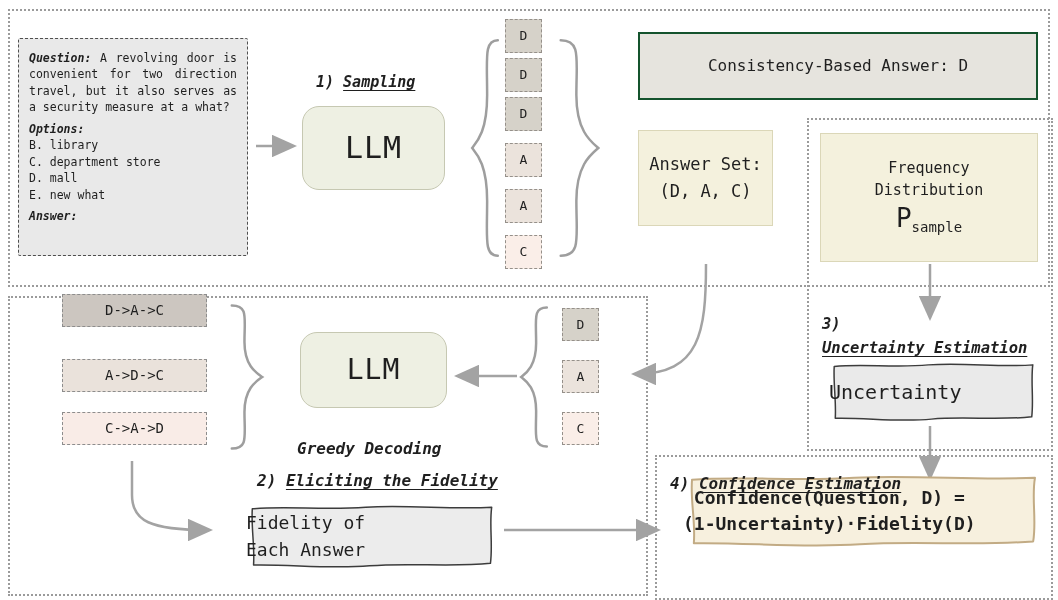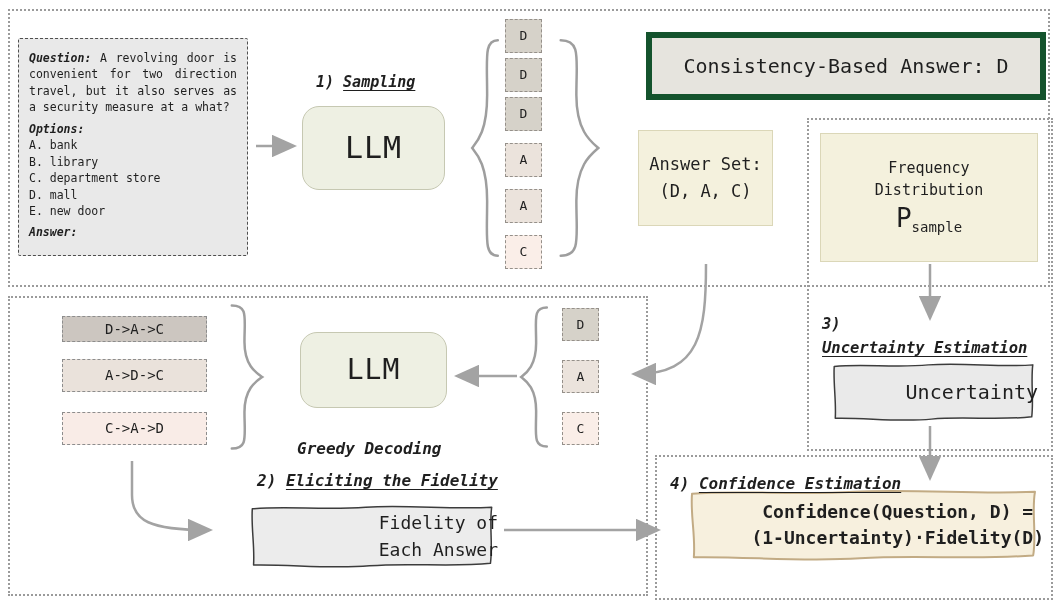--- a/index.html
+++ b/index.html
@@ -19,32 +19,32 @@
   }
   .sample{border:1.4px dashed #95908a;font-size:13px;z-index:4;}
   .fill-d{background:var(--sample-d);}
   .fill-a{background:var(--sample-a);}
   .fill-c{background:var(--sample-c);}
   .seq{border:1.4px dashed #8d8d8d;font-size:14px;}
   .fill-seq1{background:var(--seq1);}
   .fill-seq2{background:var(--seq2);text-align:right;}
   .fill-seq3{background:var(--seq3);}
   .cream{background:var(--cream-fill);border:1.5px solid var(--cream-border);}
-  .consistency{background:var(--consistency-fill);border:6px solid #14532d;font-size:20px;margin-left:8px;}
+  .consistency{background:var(--consistency-fill);border:2px solid #14532d;font-size:16px;}
   .qbox{
     background:var(--question-fill);border:1.6px dashed #4f4f4f;border-radius:2px;
     padding:11px 10px;font-size:11.5px;line-height:1.43;text-align:left;
     justify-content:flex-start;align-items:stretch;
   }
   .qbox p{margin:0;}
   .qbox .qpar{text-align:justify;}
   .bi{font-weight:bold;font-style:italic;}
   .step-label{position:absolute;font-weight:bold;font-style:italic;z-index:6;white-space:nowrap;margin-top:16px;}
   .step-label .title{text-decoration:underline;text-underline-offset:3px;}
-  .wavy{position:absolute;z-index:5;display:flex;align-items:center;justify-content:flex-end;text-align:center;}
+  .wavy{position:absolute;z-index:5;display:flex;align-items:center;justify-content:flex-start;text-align:center;}
   .wavy svg{position:absolute;inset:0;width:100%;height:100%;}
   .wavy .txt{position:relative;z-index:2;line-height:1.45;}
   .overlay{position:absolute;inset:0;width:1058px;height:600px;z-index:3;pointer-events:none;}
   .brace{position:absolute;z-index:3;}
   .freq-line{font-size:15px;line-height:1.45;}
   .p-sym{font-size:26px;line-height:1;}
   .p-sub{font-size:14px;margin-top:44px;}
   sub{vertical-align:-5px;}
 </style>
 </head>
@@ -81,25 +81,24 @@
 <svg class="brace" style="left:228px;top:304px;" width="38" height="146" viewBox="0 0 30 100" preserveAspectRatio="none">
   <path d="M3,1 C16,1 13,9 13,26 C13,42 22,47 27,50 C22,53 13,58 13,74 C13,91 16,99 3,99" fill="none" stroke="#9e9e9e" stroke-width="2.5" stroke-linecap="round" vector-effect="non-scaling-stroke"></path>
 </svg>
 <svg class="brace" style="left:518px;top:306px;" width="32" height="142" viewBox="0 0 30 100" preserveAspectRatio="none">
   <path d="M27,1 C14,1 17,9 17,26 C17,42 8,47 3,50 C8,53 17,58 17,74 C17,91 14,99 27,99" fill="none" stroke="#9e9e9e" stroke-width="2.5" stroke-linecap="round" vector-effect="non-scaling-stroke"></path>
 </svg>
 
 <div class="box qbox" style="left:18px;top:38px;width:230px;height:218px;">
   <p class="qpar"><span class="bi">Question:</span> <span>A revolving door is convenient for two direction travel, but it also serves as a security measure at a what?</span></p>
   <p class="bi" style="margin-top:5px;">Options:</p>
-  <p>A. bank</p>
   <p>B. library</p>
   <p>C. department store</p>
   <p>D. mall</p>
-  <p>E. new door</p>
+  <p>E. new what</p>
   <p class="bi" style="margin-top:5px;">Answer:</p>
 </div>
 
 <div class="step-label" style="left:316px;top:57px;font-size:15px;">
   <span>1)</span>
   <span class="title">Sampling</span>
 </div>
 
 <div class="box llm" style="left:302px;top:106px;width:143px;height:84px;">
   <span>LLM</span>
@@ -144,21 +143,21 @@
   <span class="title">Uncertainty Estimation</span>
 </div>
 
 <div class="wavy" style="left:829px;top:361px;width:209px;height:62px;font-size:20px;">
   <svg viewBox="0 0 200 80" preserveAspectRatio="none">
     <path d="M5,7 C32,3 62,9 95,5 C128,2 165,8 195,5 C193,26 196,50 194,72 C162,77 130,71 98,75 C66,79 35,73 6,74 C7,51 4,29 5,7 Z" fill="#eaeaea" stroke="#3c3c3c" stroke-width="1.5" stroke-linejoin="round" vector-effect="non-scaling-stroke"></path>
   </svg>
   <div class="txt">Uncertainty</div>
 </div>
 
-<div class="box seq fill-seq1" style="left:62px;top:316px;width:145px;height:26px;">
+<div class="box seq fill-seq1" style="left:62px;top:294px;width:145px;height:33px;">
     <span>D-&gt;A-&gt;C</span>
   </div>
 <div class="box seq fill-seq2" style="left:62px;top:359px;width:145px;height:33px;">
     <span>A-&gt;D-&gt;C</span>
   </div>
 <div class="box seq fill-seq3" style="left:62px;top:412px;width:145px;height:33px;">
     <span>C-&gt;A-&gt;D</span>
   </div>
 
 <div class="box llm" style="left:300px;top:332px;width:147px;height:76px;font-size:28px;">
@@ -191,21 +190,21 @@
     <div>Fidelity of</div>
     <div>Each Answer</div>
   </div>
 </div>
 
 <div class="step-label" style="left:670px;top:458px;font-size:16px;">
   <span>4)</span>
   <span class="title">Confidence Estimation</span>
 </div>
 
-<div class="wavy" style="left:683px;top:487px;width:361px;height:76px;font-size:18px;font-weight:bold;">
+<div class="wavy" style="left:683px;top:473px;width:361px;height:76px;font-size:18px;font-weight:bold;">
   <svg viewBox="0 0 200 80" preserveAspectRatio="none">
     <path d="M5,7 C32,3 62,9 95,5 C128,2 165,8 195,5 C193,26 196,50 194,72 C162,77 130,71 98,75 C66,79 35,73 6,74 C7,51 4,29 5,7 Z" fill="#f7f0de" stroke="#c2ab84" stroke-width="2" stroke-linejoin="round" vector-effect="non-scaling-stroke"></path>
   </svg>
   <div class="txt">
     <div>Confidence(Question, D) =</div>
     <div>(1-Uncertainty)·Fidelity(D)</div>
   </div>
 </div>
 
 </body></html>

